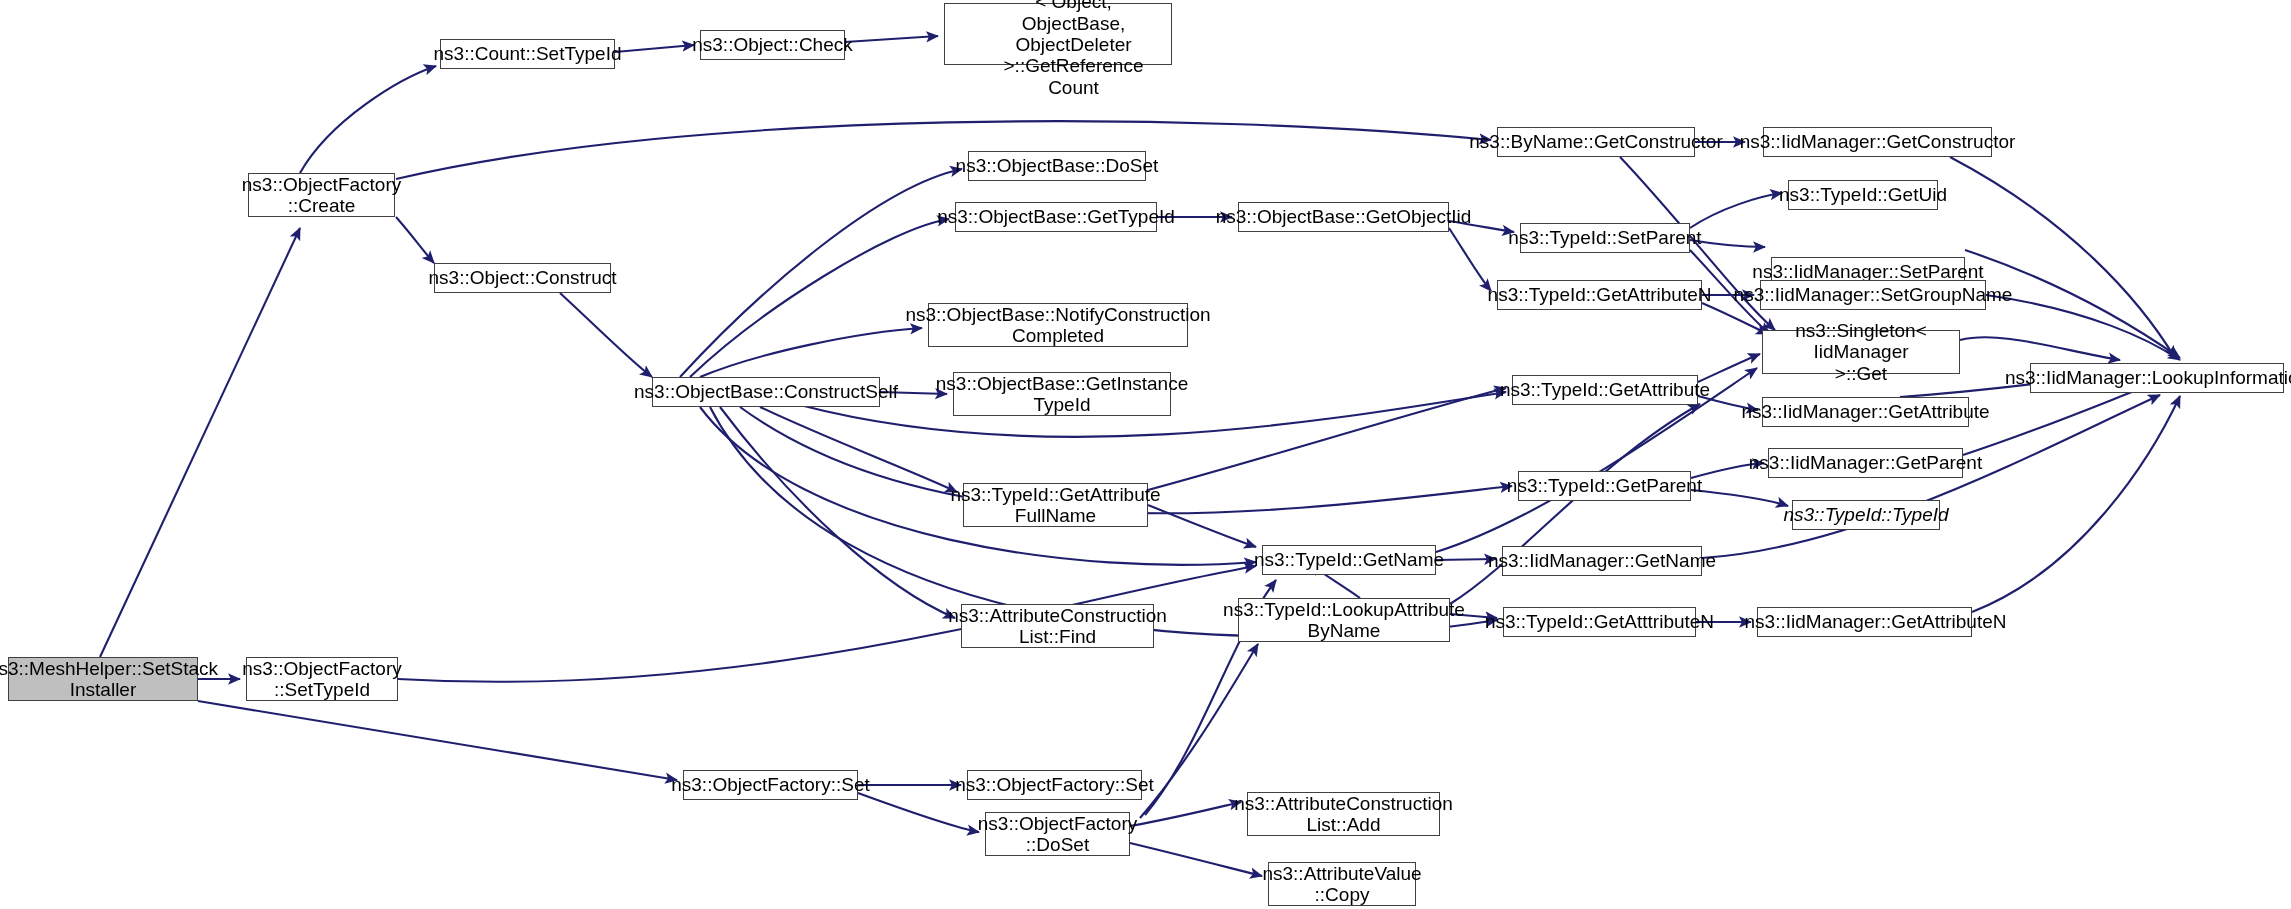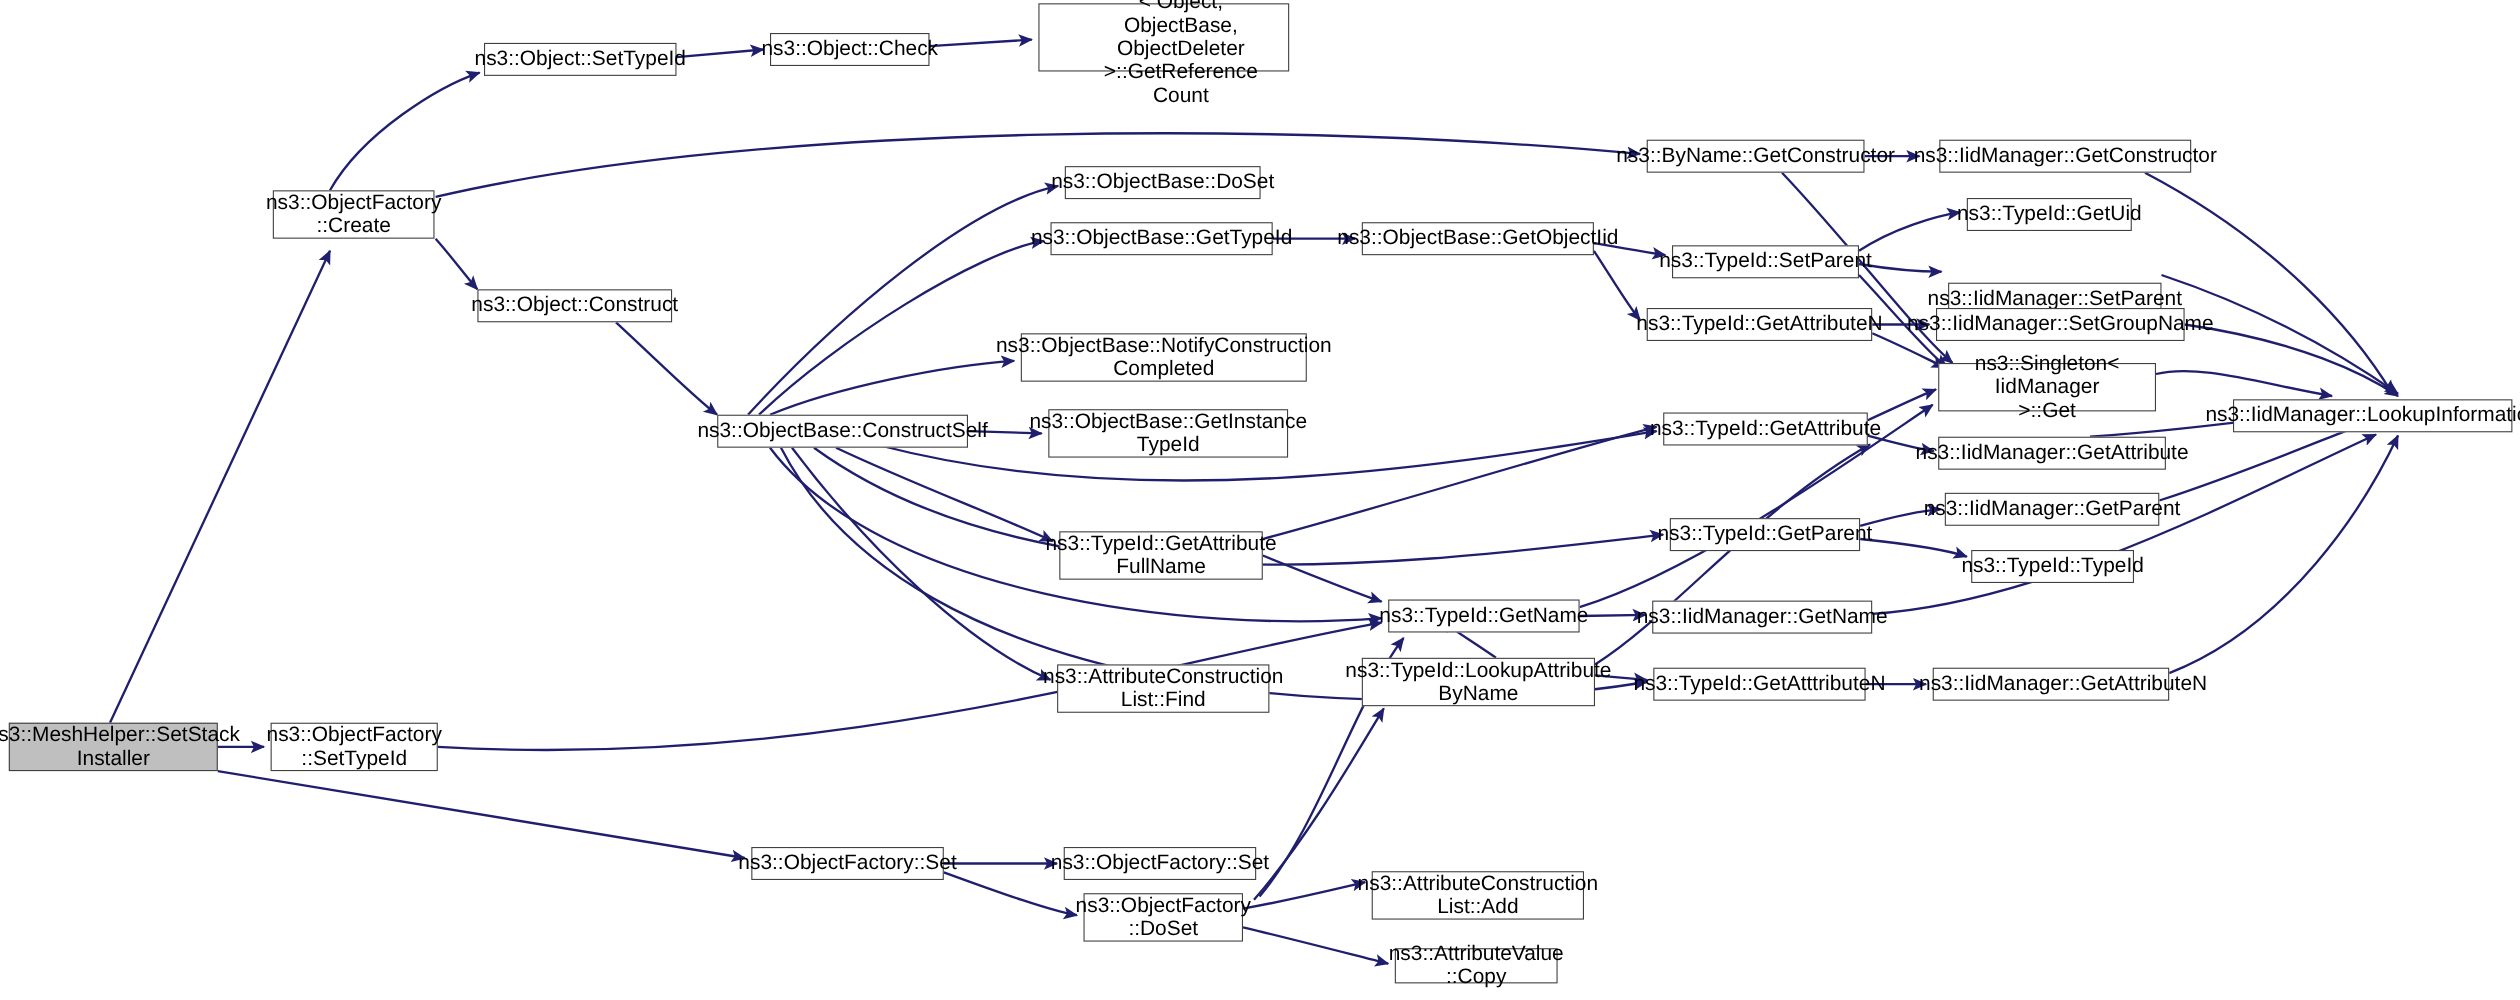--- a/index.html
+++ b/index.html
@@ -92,21 +92,21 @@
       </div>
       <div class="node-box" style="left: 246px; top: 657px; width: 152px; height: 44px; border-color: rgb(64, 64, 64); background: rgb(255, 255, 255); color: rgb(0, 0, 0);">
         <span class="node-label">ns3::ObjectFactory
 ::SetTypeId</span>
       </div>
       <div class="node-box" style="left: 248px; top: 173px; width: 147px; height: 44px; border-color: rgb(64, 64, 64); background: rgb(255, 255, 255); color: rgb(0, 0, 0);">
         <span class="node-label">ns3::ObjectFactory
 ::Create</span>
       </div>
       <div class="node-box" style="left: 440px; top: 39px; width: 175px; height: 30px; border-color: rgb(64, 64, 64); background: rgb(255, 255, 255); color: rgb(0, 0, 0);">
-        <span class="node-label">ns3::Object::SetTypeId</span>
+        <span class="node-label">ns3::Count::SetTypeId</span>
       </div>
       <div class="node-box" style="left: 700px; top: 30px; width: 145px; height: 30px; border-color: rgb(64, 64, 64); background: rgb(255, 255, 255); color: rgb(0, 0, 0);">
         <span class="node-label">ns3::Object::Check</span>
       </div>
       <div class="node-box" style="left: 944px; top: 3px; width: 228px; height: 62px; border-color: rgb(64, 64, 64); background: rgb(255, 255, 255); color: rgb(0, 0, 0); padding-left: 36px;">
         <span class="node-label">ns3::SimpleRefCount
 &lt; Object, ObjectBase,
 ObjectDeleter &gt;::GetReference
 Count</span>
       </div>
@@ -178,21 +178,21 @@
       </div>
       <div class="node-box" style="left: 1762px; top: 397px; width: 207px; height: 30px; border-color: rgb(64, 64, 64); background: rgb(255, 255, 255); color: rgb(0, 0, 0);">
         <span class="node-label">ns3::IidManager::GetAttribute</span>
       </div>
       <div class="node-box" style="left: 1518px; top: 471px; width: 173px; height: 30px; border-color: rgb(64, 64, 64); background: rgb(255, 255, 255); color: rgb(0, 0, 0);">
         <span class="node-label">ns3::TypeId::GetParent</span>
       </div>
       <div class="node-box" style="left: 1768px; top: 448px; width: 195px; height: 30px; border-color: rgb(64, 64, 64); background: rgb(255, 255, 255); color: rgb(0, 0, 0);">
         <span class="node-label">ns3::IidManager::GetParent</span>
       </div>
-      <div class="node-box" style="left: 1792px; top: 500px; width: 148px; height: 30px; border-color: rgb(64, 64, 64); background: rgb(255, 255, 255); color: rgb(0, 0, 0);">
+      <div class="node-box" style="left: 1792px; top: 500px; width: 148px; height: 30px; border-color: rgb(64, 64, 64); background: rgb(255, 255, 255); color: rgb(0, 0, 0); font-style: italic;">
         <span class="node-label">ns3::TypeId::TypeId</span>
       </div>
       <div class="node-box" style="left: 1502px; top: 546px; width: 200px; height: 30px; border-color: rgb(64, 64, 64); background: rgb(255, 255, 255); color: rgb(0, 0, 0);">
         <span class="node-label">ns3::IidManager::GetName</span>
       </div>
       <div class="node-box" style="left: 1503px; top: 607px; width: 193px; height: 30px; border-color: rgb(64, 64, 64); background: rgb(255, 255, 255); color: rgb(0, 0, 0);">
         <span class="node-label">ns3::TypeId::GetAtttributeN</span>
       </div>
       <div class="node-box" style="left: 1757px; top: 607px; width: 215px; height: 30px; border-color: rgb(64, 64, 64); background: rgb(255, 255, 255); color: rgb(0, 0, 0); padding-left: 27px;">
         <span class="node-label">ns3::IidManager::GetAttributeN</span>
@@ -207,18 +207,18 @@
         <span class="node-label">ns3::ObjectFactory::Set</span>
       </div>
       <div class="node-box" style="left: 985px; top: 812px; width: 145px; height: 44px; border-color: rgb(64, 64, 64); background: rgb(255, 255, 255); color: rgb(0, 0, 0);">
         <span class="node-label">ns3::ObjectFactory
 ::DoSet</span>
       </div>
       <div class="node-box" style="left: 1247px; top: 792px; width: 193px; height: 44px; border-color: rgb(64, 64, 64); background: rgb(255, 255, 255); color: rgb(0, 0, 0);">
         <span class="node-label">ns3::AttributeConstruction
 List::Add</span>
       </div>
-      <div class="node-box" style="left: 1268px; top: 862px; width: 148px; height: 32px; border-color: rgb(64, 64, 64); background: rgb(255, 255, 255); color: rgb(0, 0, 0);">
+      <div class="node-box" style="left: 1268px; top: 862px; width: 148px; height: 44px; border-color: rgb(64, 64, 64); background: rgb(255, 255, 255); color: rgb(0, 0, 0);">
         <span class="node-label">ns3::AttributeValue
 ::Copy</span>
       </div>
     </div>
 </div>
 
 </body></html>

